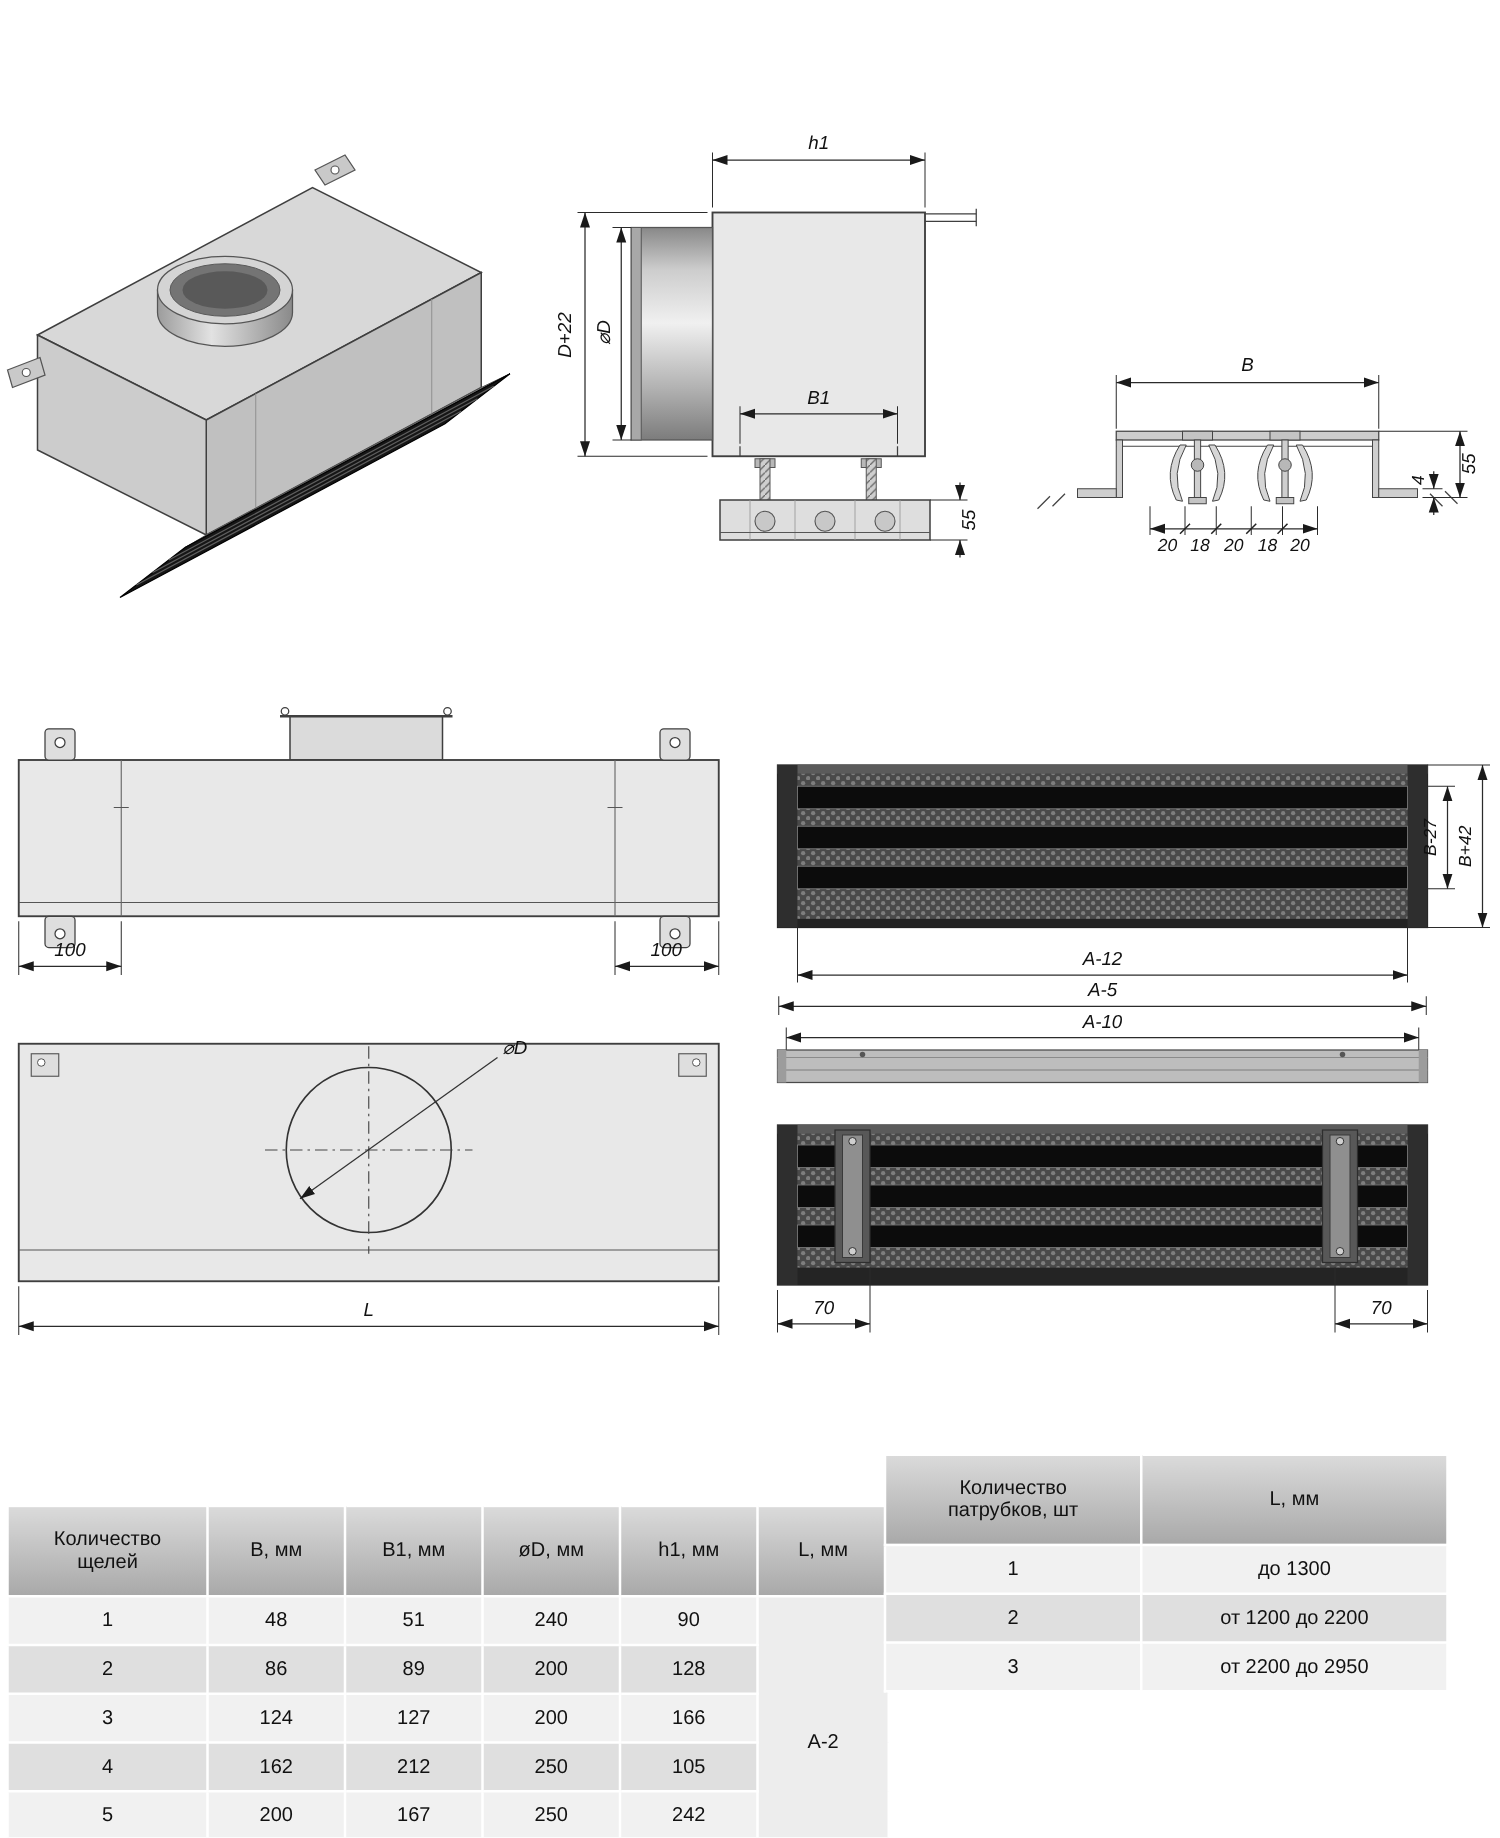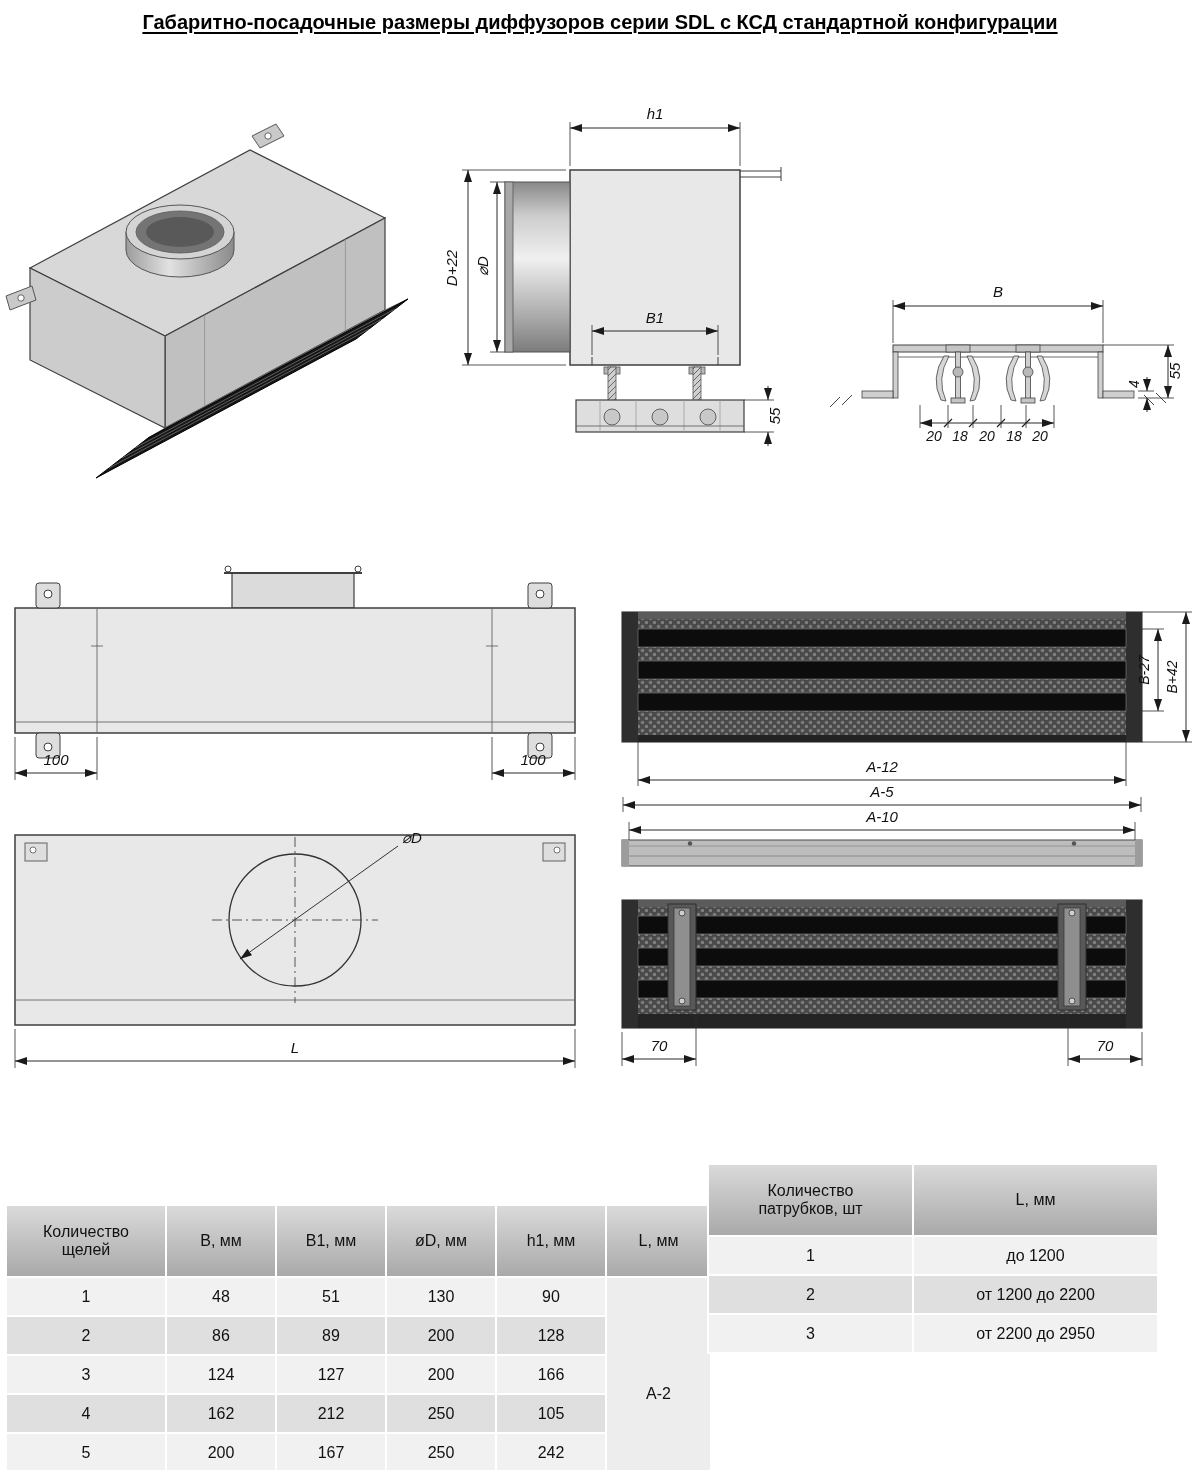--- a/index.html
+++ b/index.html
@@ -31,21 +31,20 @@
   tr.odd td  { background:#f1f1f1; }
   tr.even td { background:#dfdfdf; }
   td.merged  { background:#ededed !important; }
 </style>
 </head>
 <body>
 
 <div class="page">
 
   <div class="title">
-    <div class="tline">Габаритно-посадочные размеры диффузоров серии SDL с КСД стандартной конфигурации</div>
   </div>
 
   <svg class="drawing" width="1200" height="1160" viewBox="0 0 1200 1160">
     <defs>
       <marker id="arw" markerUnits="userSpaceOnUse" markerWidth="13" markerHeight="10" refX="12" refY="5" orient="auto-start-reverse">
         <path d="M0,1 L12,5 L0,9 Z" fill="#1a1a1a"></path>
       </marker>
       <linearGradient id="ductGrad" x1="0" y1="0" x2="0" y2="1">
         <stop offset="0" stop-color="#888"></stop>
           <stop offset="0.2" stop-color="#cdcdcd"></stop>
@@ -343,21 +342,21 @@
         <th>øD, мм</th>
         <th>h1, мм</th>
         <th>L, мм</th>
       </tr>
     </thead>
     <tbody>
       <tr class="odd">
         <td>1</td>
         <td>48</td>
         <td>51</td>
-        <td>130</td>
+        <td>240</td>
         <td>90</td>
         <td class="merged" rowspan="6">А-2</td>
       </tr>
       <tr class="even">
         <td>2</td>
         <td>86</td>
         <td>89</td>
         <td>200</td>
         <td>128</td>
       </tr>
@@ -399,21 +398,21 @@
     </colgroup>
     <thead>
       <tr>
         <th>Количество патрубков, шт</th>
         <th>L, мм</th>
       </tr>
     </thead>
     <tbody>
       <tr class="odd">
         <td>1</td>
-        <td>до 1200</td>
+        <td>до 1300</td>
       </tr>
       <tr class="even">
         <td>2</td>
         <td>от 1200 до 2200</td>
       </tr>
       <tr class="odd">
         <td>3</td>
         <td>от 2200 до 2950</td>
       </tr>
     </tbody>

